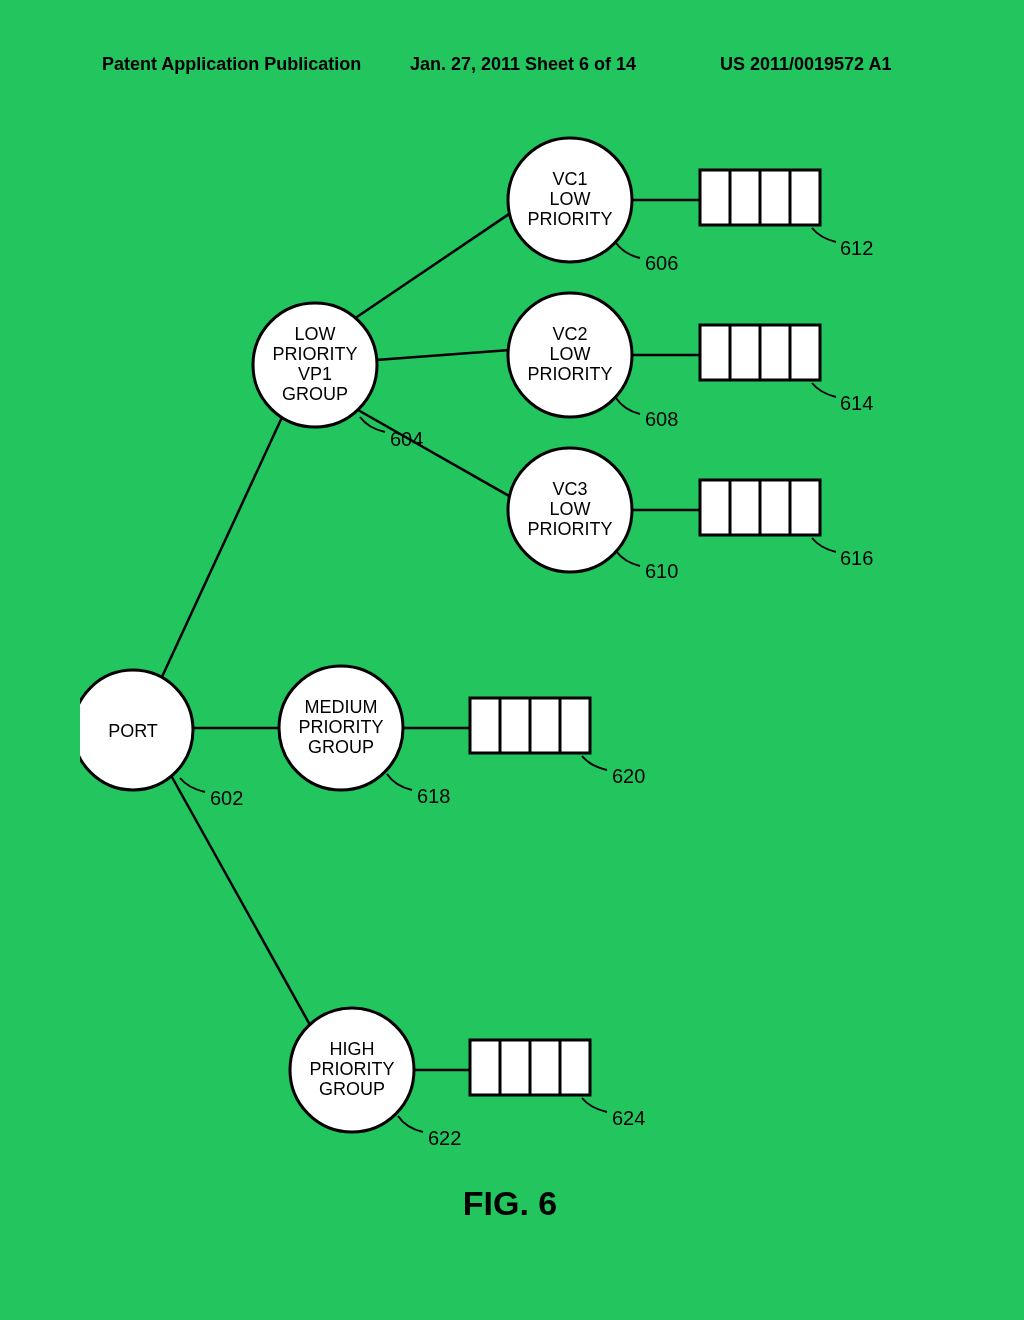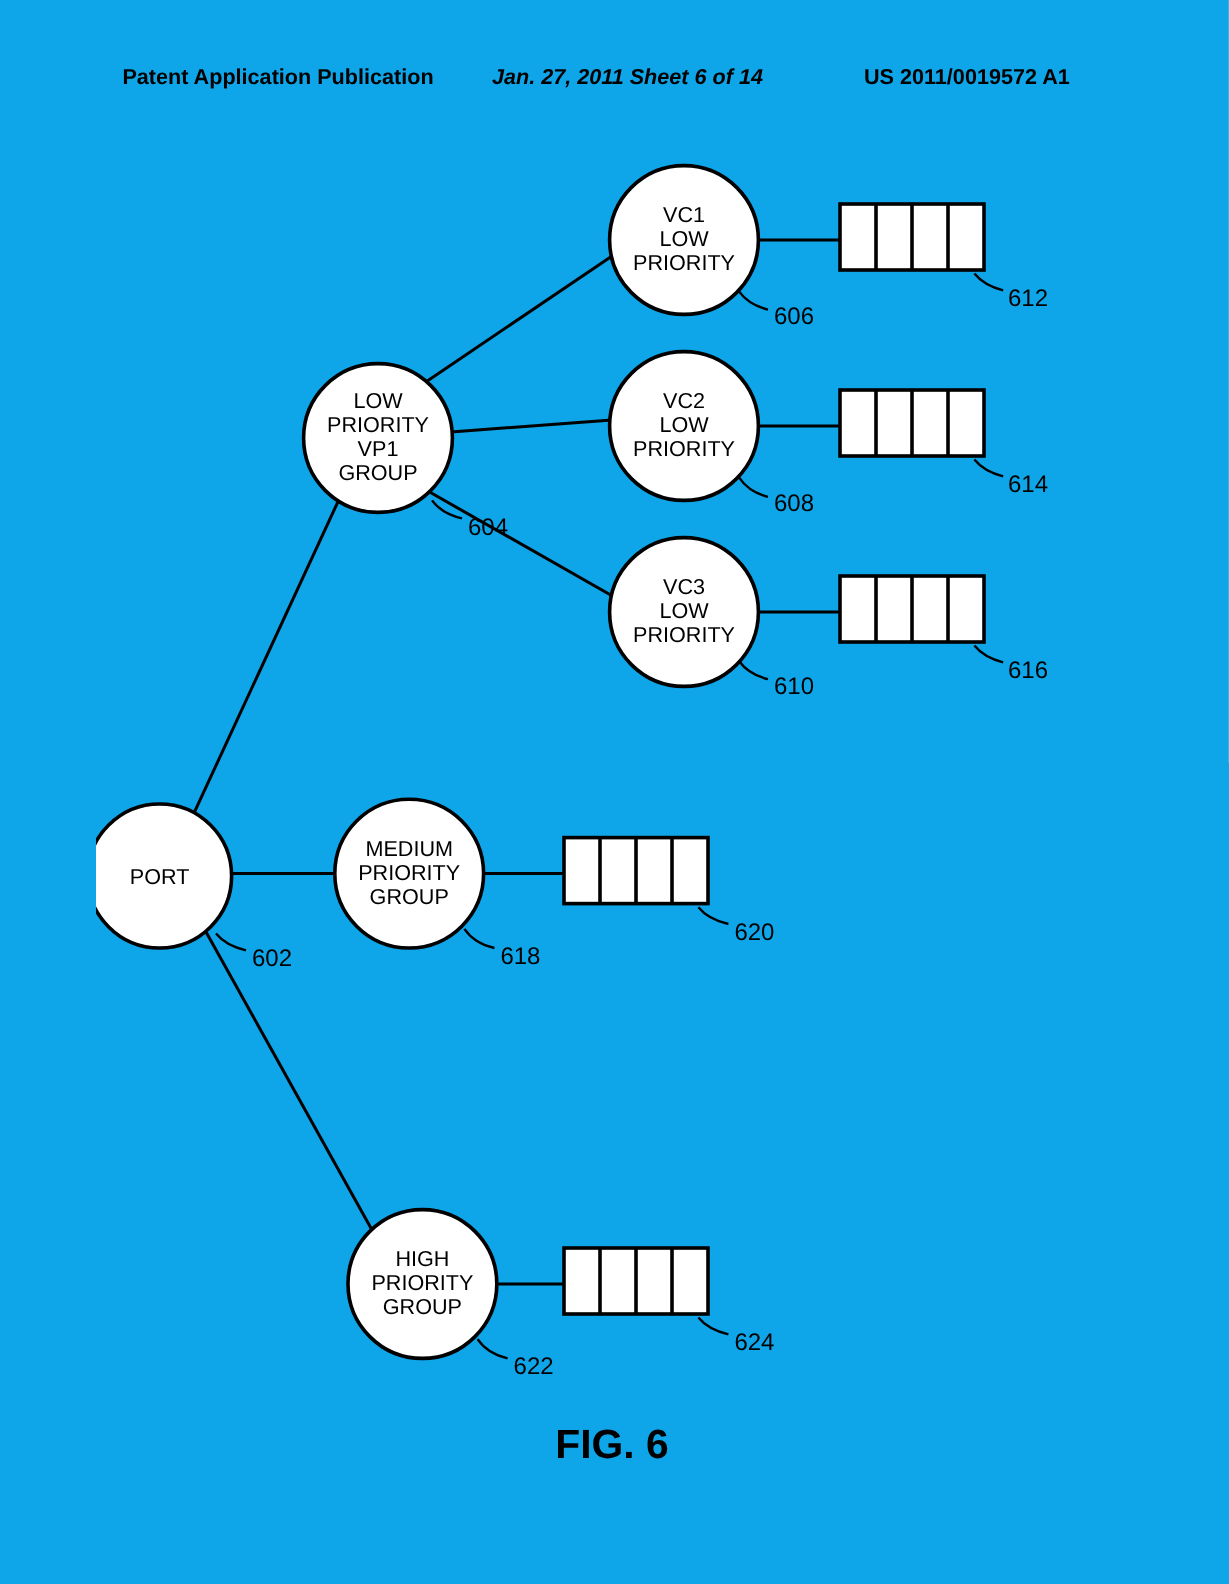--- a/index.html
+++ b/index.html
@@ -5,38 +5,37 @@
   body {
     margin: 0;
     padding: 0;
     font-family: Arial, Helvetica, sans-serif;
     background: #fff;
   }
   .page {
     position: relative;
     width: 1024px;
     height: 1320px;
-    background: #0ea5e9;
+    background: #22c55e;
   }
   .header {
     position: absolute;
     top: 54px;
     left: 0;
     width: 1024px;
     font-weight: bold;
     font-size: 18px;
   }
   .header-left {
     position: absolute;
     left: 102px;
   }
   .header-center {
     position: absolute;
     left: 410px;
-    font-style: italic;
   }
   .header-right {
     position: absolute;
     left: 720px;
   }
   .svg-area {
     position: absolute;
     top: 130px;
     left: 80px;
     width: 860px;

